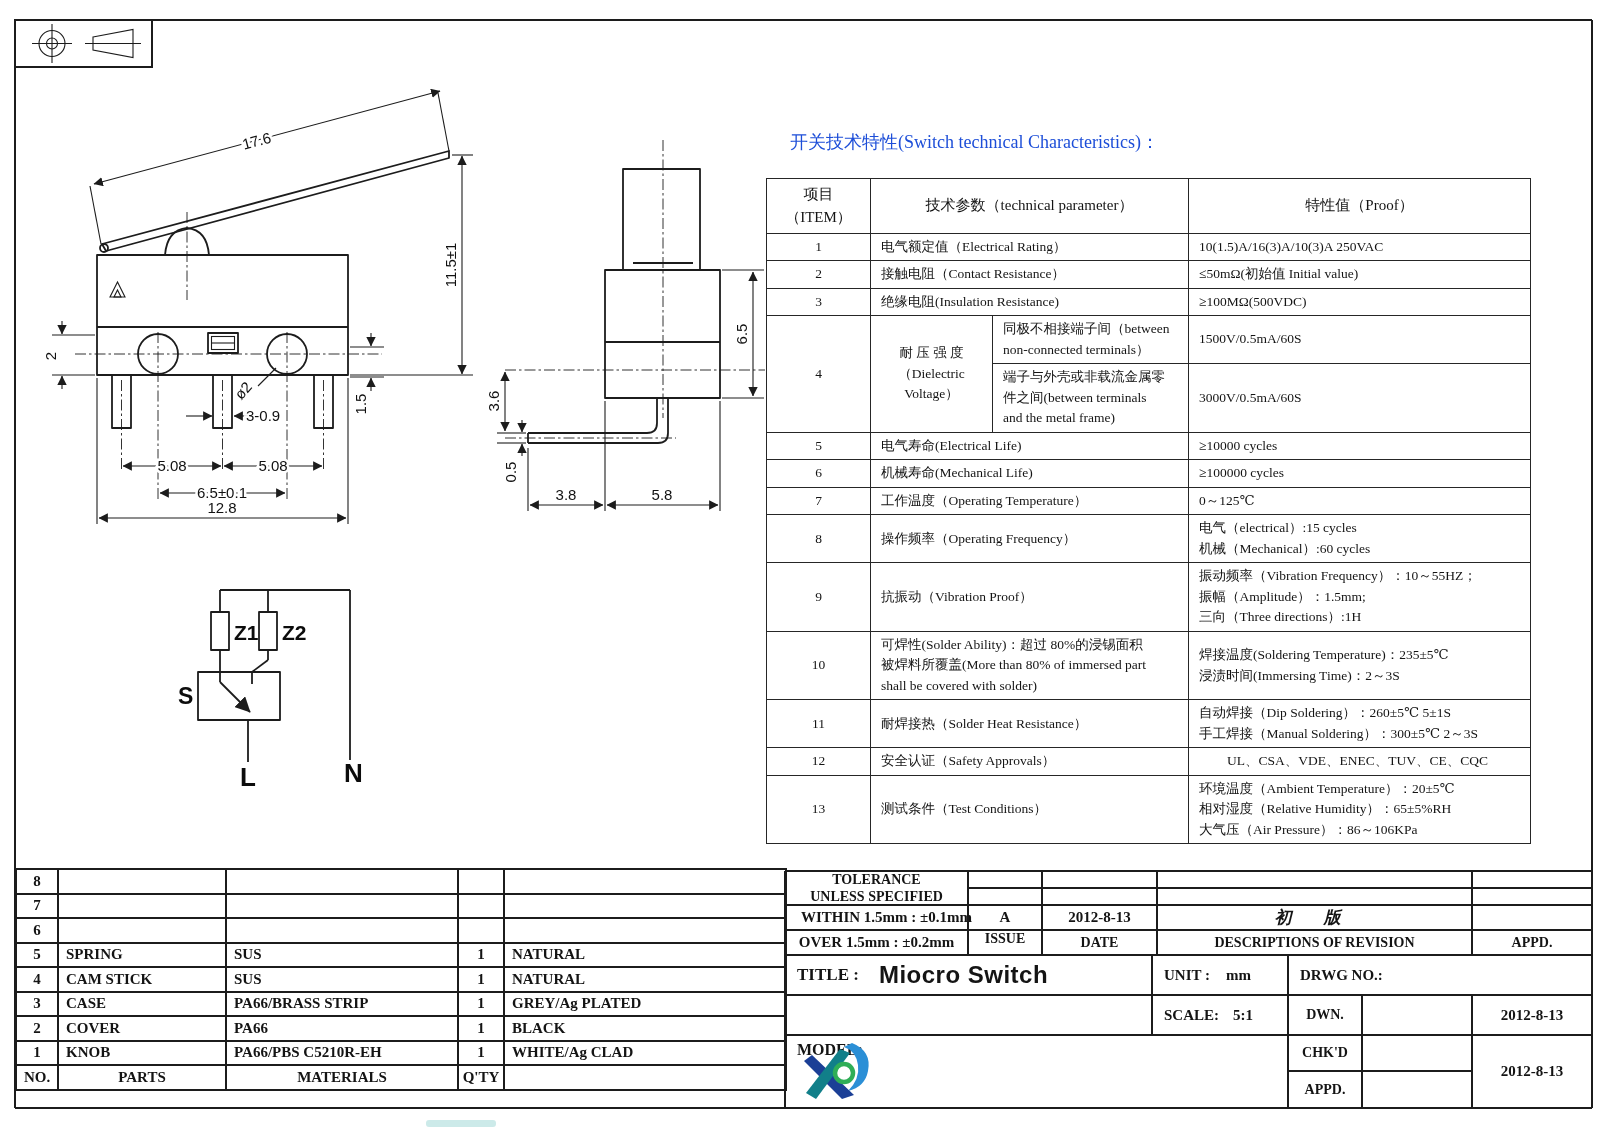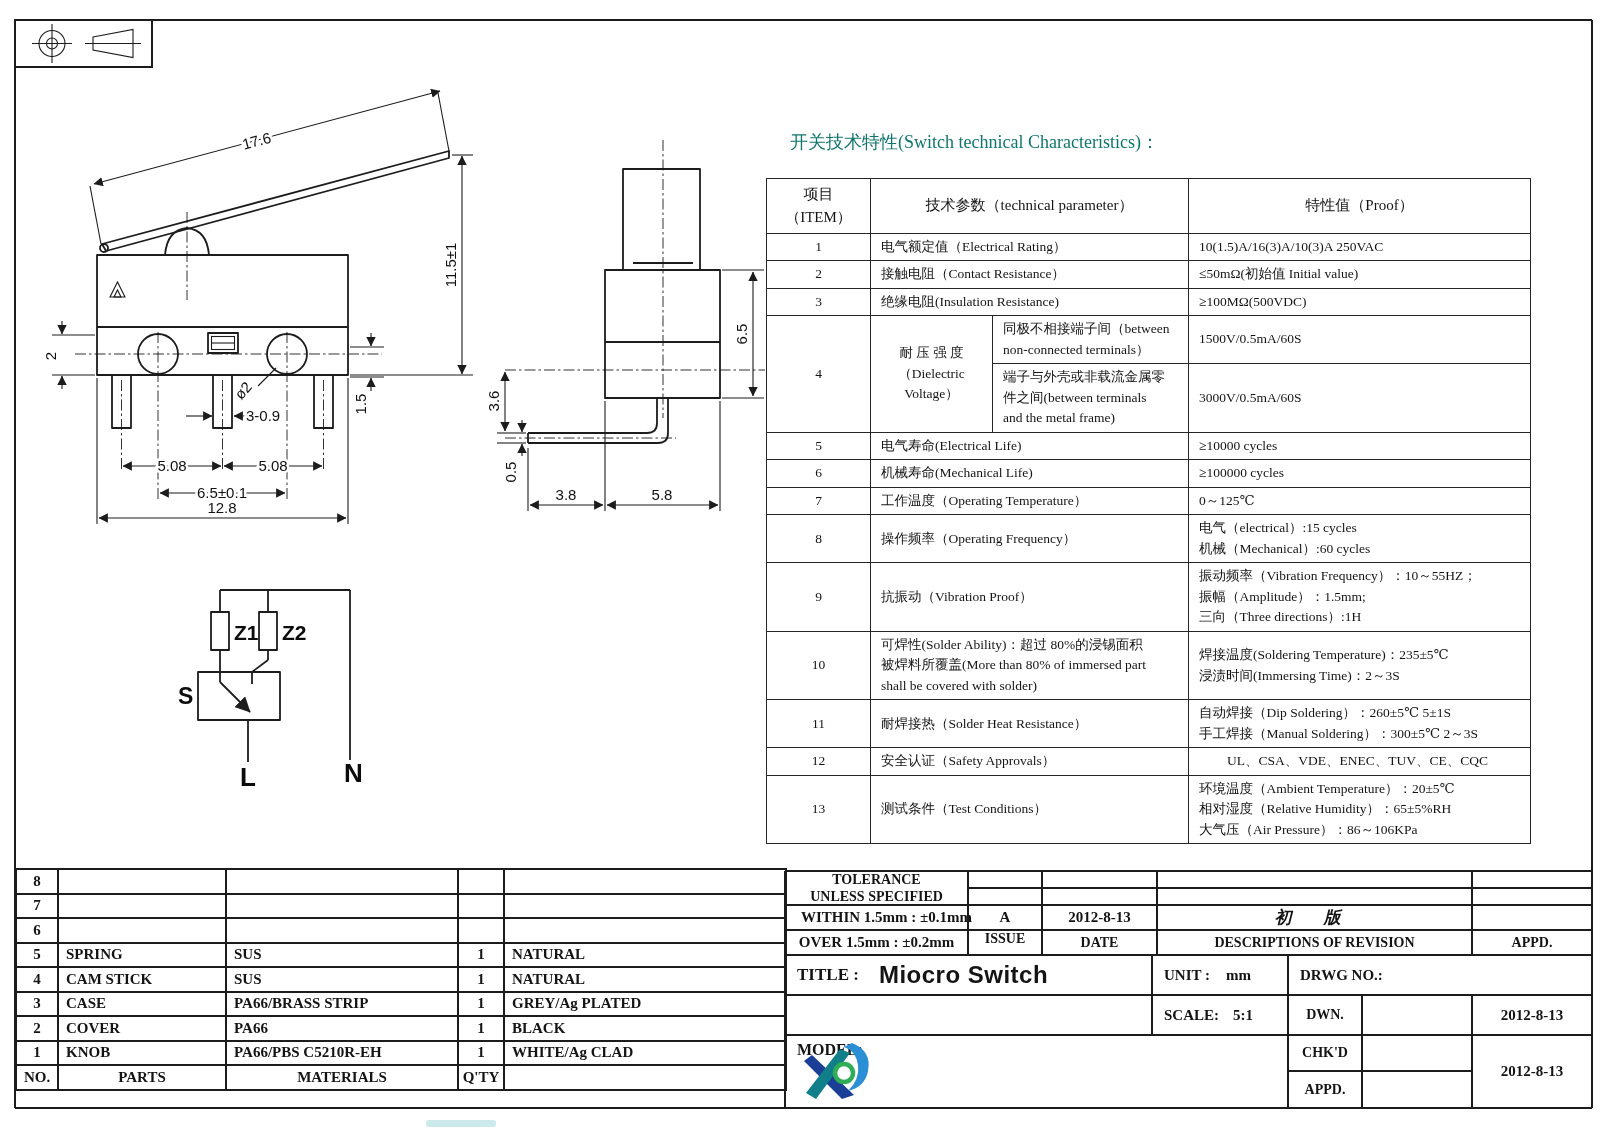--- a/index.html
+++ b/index.html
@@ -10,21 +10,21 @@
   .cell.l{justify-content:flex-start;padding-left:12px;box-sizing:border-box;}
   
   .spec{position:absolute;left:766px;top:178px;border-radius:6px;}
   .spec table{border-collapse:collapse;table-layout:fixed;width:764px;}
   .spec td{border:1.6px solid #262626;font-size:13.5px;line-height:1.52;padding:3px 6px;white-space:pre-line;vertical-align:middle;}
   .spec .ch{text-align:center;font-size:15px;padding:4px 2px;}
   .spec .ci{text-align:center;}
   .spec .cp{padding-left:10px;}
   .spec .cv{padding-left:10px;}
   .spec .cc{text-align:center;padding-left:2px;}
-  .spec-title{position:absolute;left:790px;top:130px;font-size:18px;color:#0f766e;}
+  .spec-title{position:absolute;left:790px;top:130px;font-size:18px;color:#1d4ed8;}
   
   .parts{position:absolute;left:15px;top:868px;}
   .parts table{border-collapse:collapse;table-layout:fixed;width:770px;}
   .parts td{border:2px solid #1c1c1c;height:22.5px;font-size:15px;font-weight:bold;padding:0 7px;white-space:nowrap;overflow:hidden;}
   .parts .n{text-align:center;padding:0 2px;}
   .title-main{font-family:"Liberation Sans","DejaVu Sans",sans-serif;font-weight:bold;font-size:24px;margin-left:20px;letter-spacing:0.5px;}
   .company-name{font-family:"Liberation Sans","DejaVu Sans",sans-serif;font-weight:bold;font-size:36px;letter-spacing:1px;white-space:nowrap;}
   .blue{color:#1c6ee8;}
   .rev-note{font-style:italic;letter-spacing:14px;font-size:17px;}
   .artifact{position:absolute;left:426px;top:1120px;width:70px;height:7px;background:#8fd0cf;opacity:.45;border-radius:3px;}

